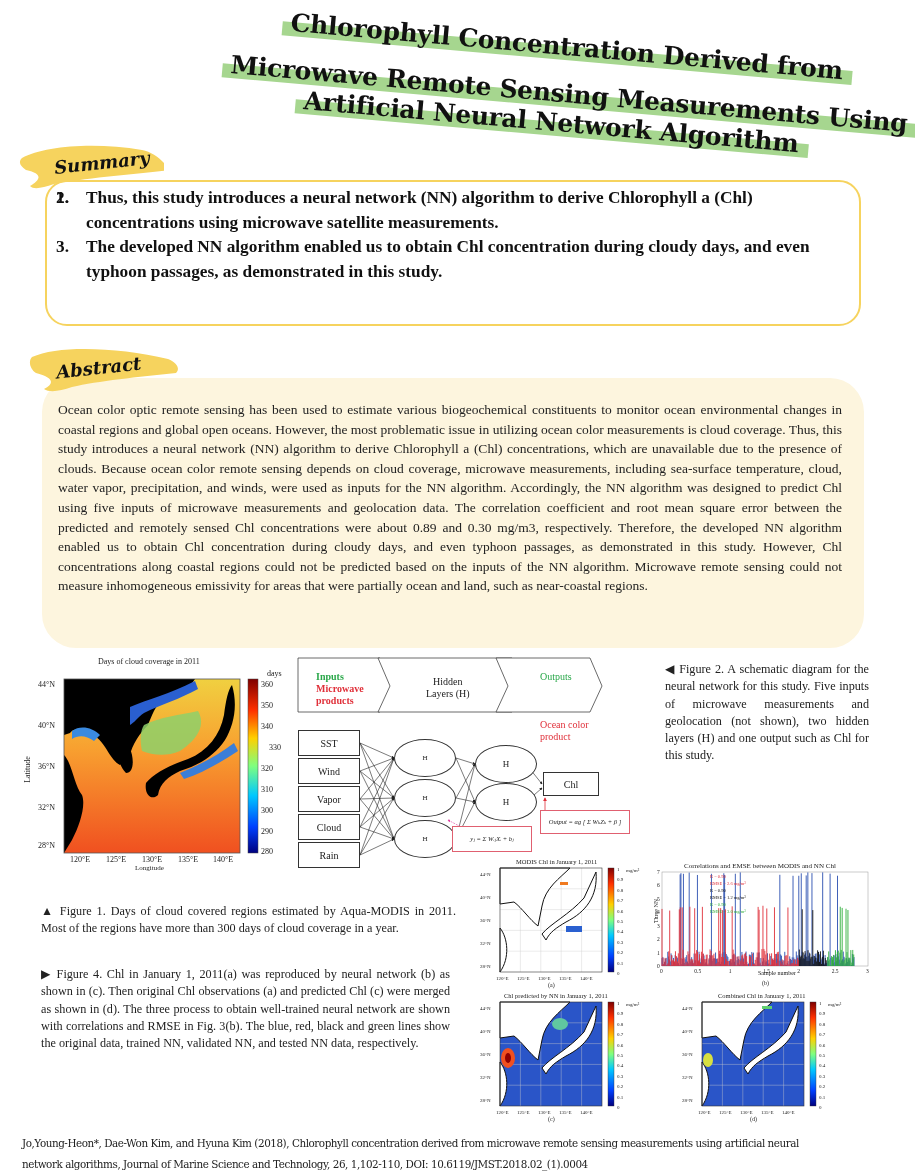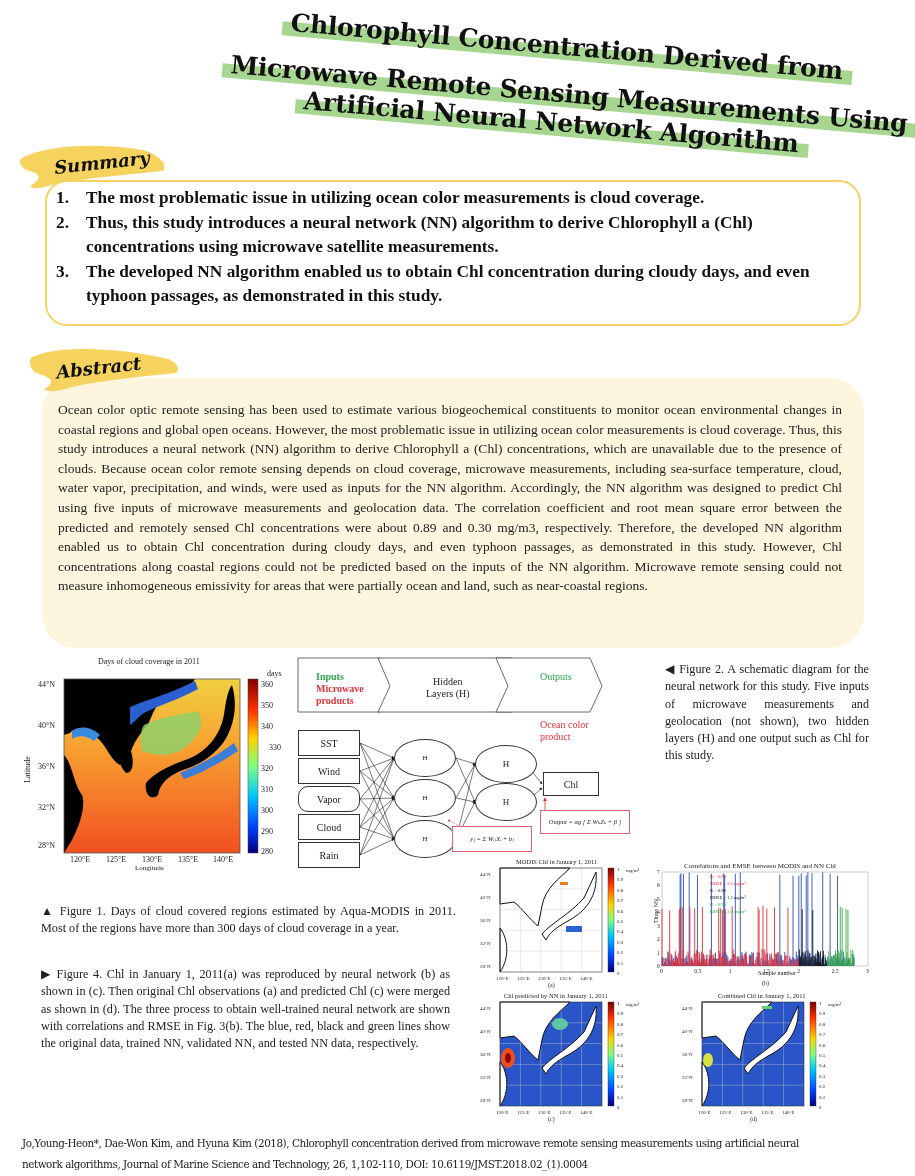--- a/index.html
+++ b/index.html
@@ -75,21 +75,21 @@
 </div>
 
 <div class="summary-box"></div>
 <div class="tag" style="left:14px;top:140px;width:150px;height:50px;">
   <svg width="150" height="50">
     <path d="M8,18 C30,6 80,2 128,10 C140,12 150,22 156,30 C120,34 70,38 40,44 C28,48 20,50 16,46 C26,40 30,34 12,30 C6,26 4,22 8,18 Z" fill="#f6d35e"></path>
   </svg>
   <span class="tag-text" style="left:40px;top:12px;">Summary</span>
 </div>
 <ol class="summary-list">
-  <li><span class="num">1.</span><span>The most problematic issue in utilizing ocean color measurements is cloud coverage.</span></li>
+  <li><span class="num">1.</span></li>
   <li><span class="num">2.</span><span>Thus, this study introduces a neural network (NN) algorithm to derive Chlorophyll a (Chl) concentrations using microwave satellite measurements.</span></li>
   <li><span class="num">3.</span><span>The developed NN algorithm enabled us to obtain Chl concentration during cloudy days, and even typhoon passages, as demonstrated in this study.</span></li>
 </ol>
 
 <div class="abstract-box"></div>
 <div class="tag" style="left:28px;top:343px;width:150px;height:50px;">
   <svg width="150" height="50">
     <path d="M4,14 C30,2 90,4 140,16 C150,20 152,26 148,30 C110,34 70,38 44,44 C32,48 22,50 16,46 C28,40 24,34 8,30 C2,26 0,18 4,14 Z" fill="#f6d35e"></path>
   </svg>
   <span class="tag-text" style="left:28px;top:14px;">Abstract</span>
@@ -218,21 +218,21 @@
     <div>Hidden</div>
     <div>Layers (H)</div>
   </div>
   <div class="chev-text" style="left:250px;top:21px;">
     <div class="green">Outputs</div>
     <div class="red" style="width:60px;margin-top:36px;">Ocean color product</div>
   </div>
 
   <div class="nn-box" style="left:8px;top:80px;">SST</div>
   <div class="nn-box" style="left:8px;top:108px;">Wind</div>
-  <div class="nn-box" style="left:8px;top:136px;border-radius:10px;">Vapor</div>
+  <div class="nn-box" style="left:8px;top:136px;">Vapor</div>
   <div class="nn-box" style="left:8px;top:164px;">Cloud</div>
   <div class="nn-box" style="left:8px;top:192px;">Rain</div>
 
   <div class="nn-node" style="left:104px;top:89px;">H</div>
   <div class="nn-node" style="left:104px;top:129px;">H</div>
   <div class="nn-node" style="left:104px;top:170px;">H</div>
 
   <div class="nn-node big" style="left:185px;top:95px;">H</div>
   <div class="nn-node big" style="left:185px;top:133px;">H</div>
 

